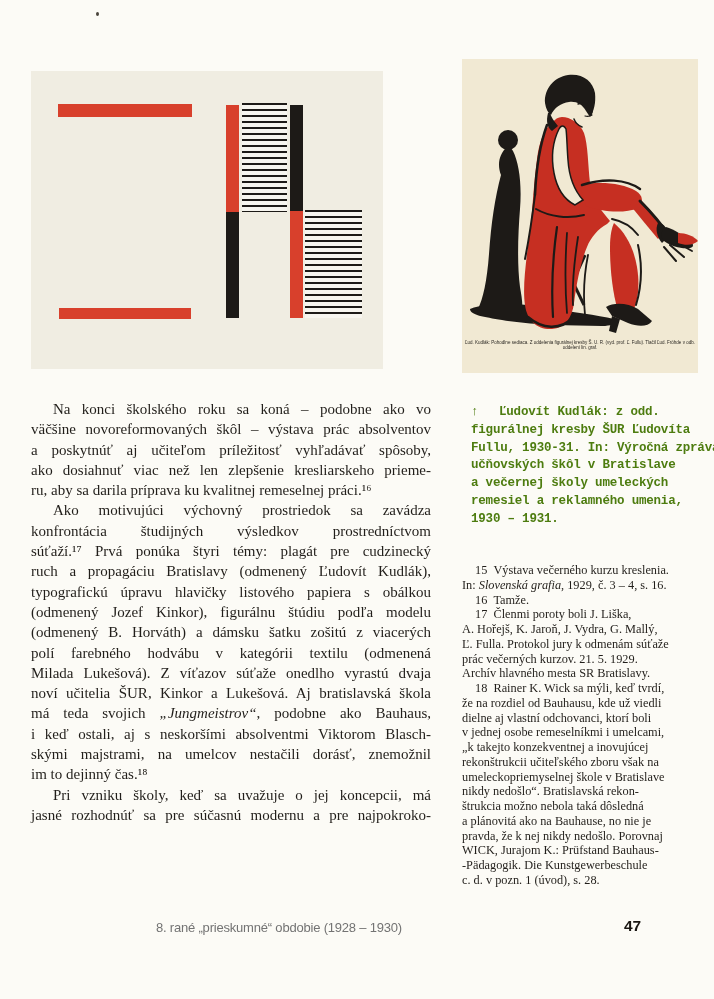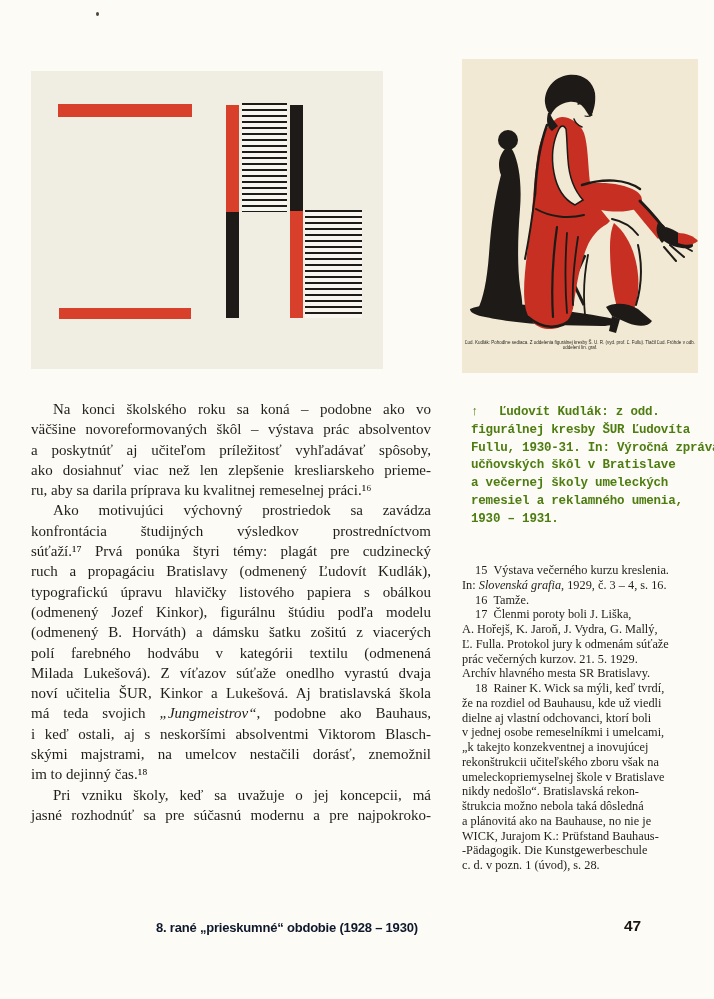--- a/index.html
+++ b/index.html
@@ -55,21 +55,21 @@
   .cap-arrow{display:inline-block;width:28px;}
   
   .fn-col{position:absolute;left:462px;top:563px;width:244px;
     font-size:12.3px;line-height:14.75px;color:var(--text);}
   .fl{height:14.75px;white-space:nowrap;}
   .fl.first{text-indent:13px;}
   
   .footer-label{
     position:absolute;left:156px;top:920px;
     font-family:"Liberation Sans","DejaVu Sans",sans-serif;
-    font-weight:bold;font-size:13px;letter-spacing:-0.2px;color:#0f172a;
+    font-weight:normal;font-size:13px;letter-spacing:-0.2px;color:#737373;
     white-space:nowrap;
   }
   .page-num{
     position:absolute;left:624px;top:917px;
     font-family:"Liberation Sans","DejaVu Sans",sans-serif;
     font-weight:bold;font-size:15.5px;color:#181511;
   }
   .speck{position:absolute;left:96px;top:12px;width:3px;height:4px;background:#4a443c;border-radius:50%;}
 </style>
 </head>
@@ -202,20 +202,21 @@
     <div class="fl first">18 Rainer K. Wick sa mýli, keď tvrdí,</div>
     <div class="fl">že na rozdiel od Bauhausu, kde už viedli</div>
     <div class="fl">dielne aj vlastní odchovanci, ktorí boli</div>
     <div class="fl">v jednej osobe remeselníkmi i umelcami,</div>
     <div class="fl">„k takejto konzekventnej a inovujúcej</div>
     <div class="fl">rekonštrukcii učiteľského zboru však na</div>
     <div class="fl">umeleckopriemyselnej škole v Bratislave</div>
     <div class="fl">nikdy nedošlo“. Bratislavská rekon-</div>
     <div class="fl">štrukcia možno nebola taká dôsledná</div>
     <div class="fl">a plánovitá ako na Bauhause, no nie je</div>
+    <div class="fl">pravda, že k nej nikdy nedošlo. Porovnaj</div>
     <div class="fl">WICK, Jurajom K.: Prüfstand Bauhaus-</div>
     <div class="fl">-Pädagogik. Die Kunstgewerbeschule</div>
     <div class="fl">c. d. v pozn. 1 (úvod), s. 28.</div>
   </div>
 
   <div class="footer-label">8. rané „prieskumné“ obdobie (1928 – 1930)</div>
   <div class="page-num">47</div>
 
 </div>
 

